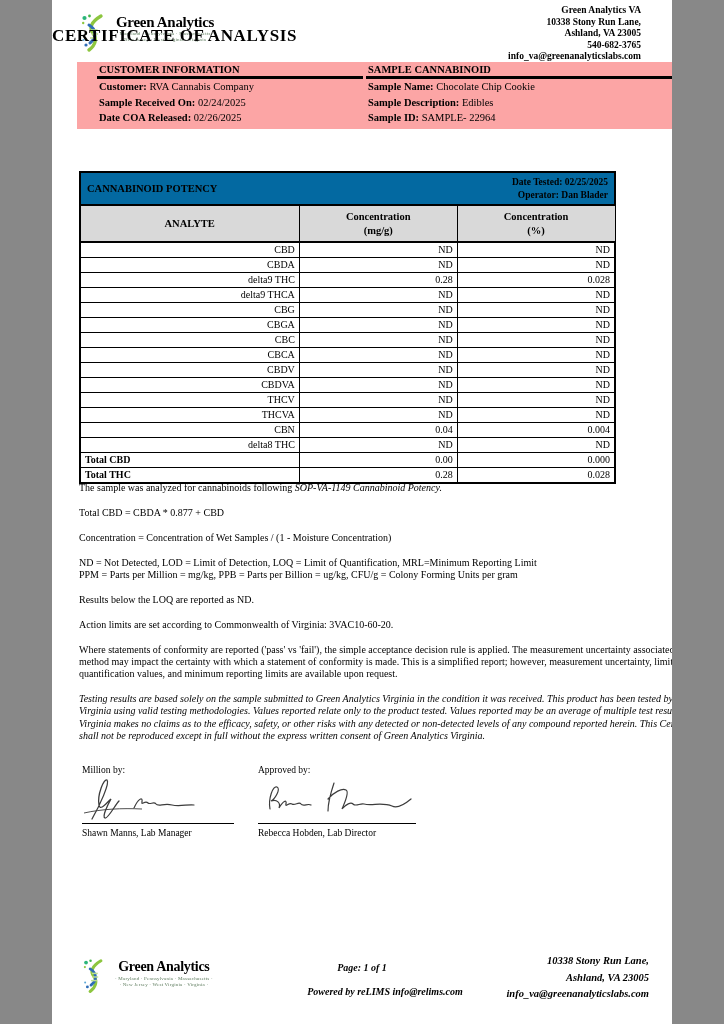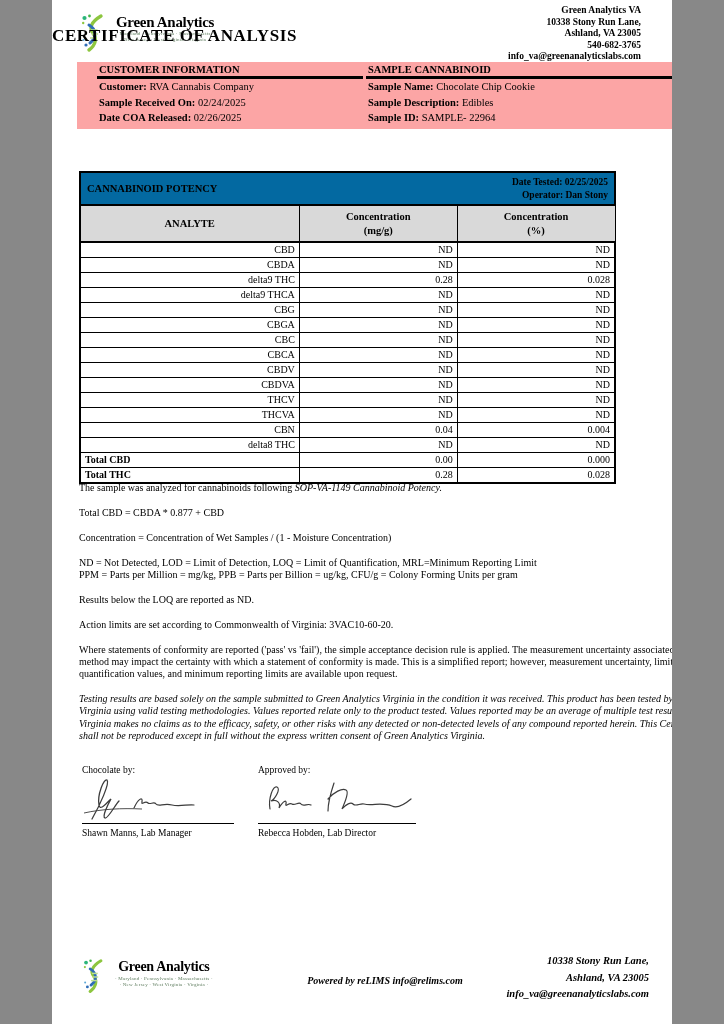--- a/index.html
+++ b/index.html
@@ -381,21 +381,21 @@
         <col style="width:29.5%">
         <col style="width:29.5%">
       </colgroup>
     <thead>
       <tr class="band">
         <th colspan="3" style="background:#0369a1;">
           <div class="band-inner">
             <span class="band-title">CANNABINOID POTENCY</span>
             <span class="band-meta">
               <div>Date Tested: 02/25/2025</div>
-              <div>Operator: Dan Stony</div>
+              <div>Operator: Dan Blader</div>
             </span>
           </div>
         </th>
       </tr>
       <tr class="cols">
         <th>ANALYTE</th>
         <th>
           <div>Concentration</div>
           <div>(mg/g)</div>
         </th>
@@ -505,21 +505,21 @@
       <div>PPM = Parts per Million = mg/kg,  PPB = Parts per Billion = ug/kg, CFU/g = Colony Forming Units per gram</div>
     <p></p>
     <p>Results below the LOQ are reported as ND.</p>
     <p>Action limits are set according to Commonwealth of Virginia: 3VAC10-60-20.</p>
     <p>Where statements of conformity are reported ('pass' vs 'fail'), the simple acceptance decision rule is applied. The measurement uncertainty associated with each test method may impact the certainty with which a statement of conformity is made. This is a simplified report; however, measurement uncertainty, limit of detection and quantification values, and minimum reporting limits are available upon request.</p>
     <p class="disclaimer">Testing results are based solely on the sample submitted to Green Analytics Virginia in the condition it was received. This product has been tested by Green Analytics Virginia using valid testing methodologies. Values reported relate only to the product tested. Values reported may be an average of multiple test results. Green Analytics Virginia makes no claims as to the efficacy, safety, or other risks with any detected or non-detected levels of any compound reported herein. This Certificate of Analysis shall not be reproduced except in full without the express written consent of Green Analytics Virginia.</p>
   </div>
 
   <div class="signatures">
     <div class="sig-block">
-      <div class="sig-label">Chocolate by:</div>
+      <div class="sig-label">Million by:</div>
       <div class="sig-canvas">
         <svg width="150" height="48" viewBox="0 0 150 48">
           <path d="M10,44 C18,30 28,8 25,5 C22,3 15,20 17,30 C18,37 25,27 29,24 C25,31 20,42 23,43 C26,44 33,30 37,26" stroke="#3c3c3c" stroke-width="1.3" fill="none" stroke-linecap="round"></path>
           <path d="M52,33 C56,24 61,21 60,27 C59,31 63,25 66,28 C68,30 72,26 74,29 C76,32 82,28 90,30 C98,32 106,29 112,30" stroke="#3c3c3c" stroke-width="1.2" fill="none" stroke-linecap="round"></path>
           <path d="M2,38 C20,34 40,33 60,34" stroke="#3c3c3c" stroke-width="0.9" fill="none"></path>
         </svg>
       </div>
       <div class="sig-line l1"></div>
       <div class="sig-name">Shawn Manns, Lab Manager</div>
     </div>
@@ -550,20 +550,21 @@
       <circle cx="3.5" cy="27" r="1.1" fill="#5aa7d6"></circle>
     </svg>
     <div class="brand-text">
       <div class="brand-name">Green Analytics</div>
       <div class="brand-states">· Maryland · Pennsylvania · Massachusetts ·</div>
       <div class="brand-states">· New Jersey · West Virginia · Virginia ·</div>
     </div>
   </div>
 
   <div class="footer-center">
+    <div>Page: 1 of 1</div>
     <div class="powered">Powered by reLIMS info@relims.com</div>
   </div>
 
   <div class="footer-address">
     <div>10338 Stony Run Lane,</div>
     <div>Ashland, VA 23005</div>
     <div>info_va@greenanalyticslabs.com</div>
   </div>
 
 </div>

